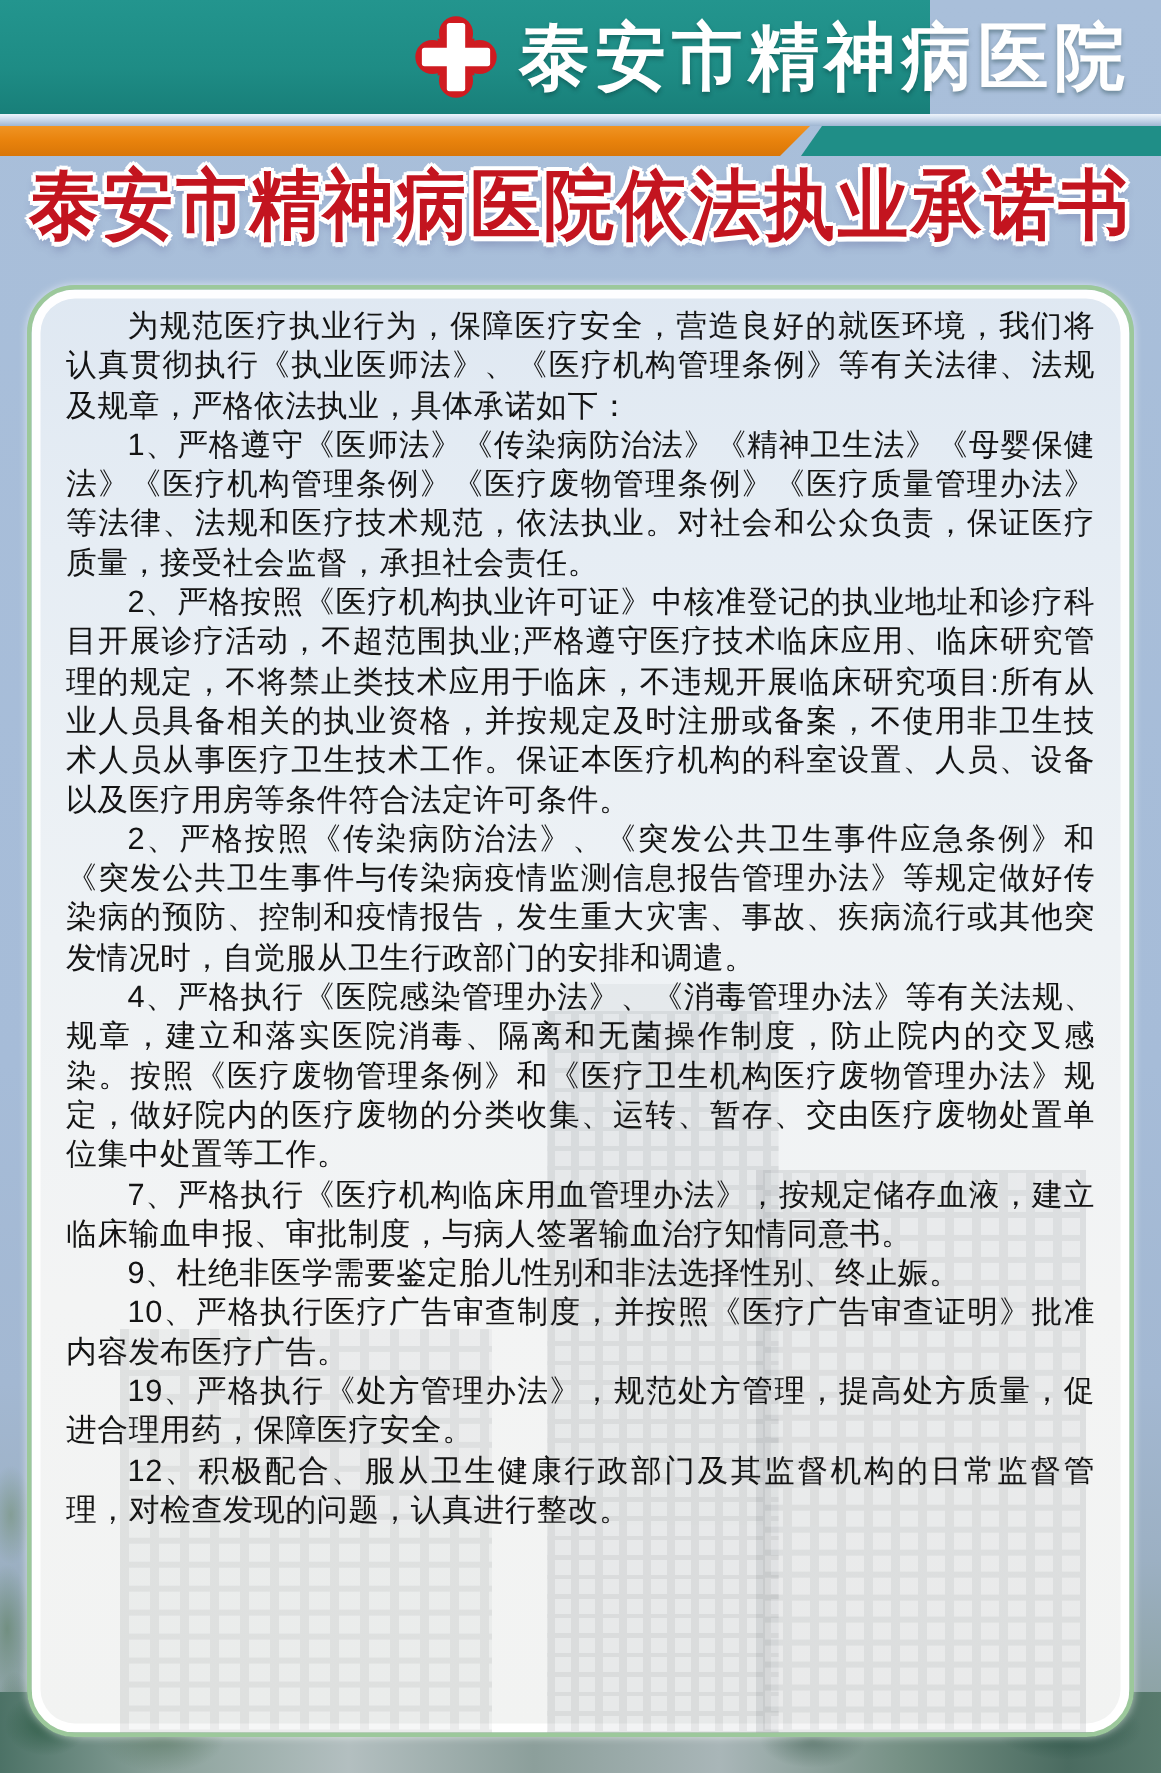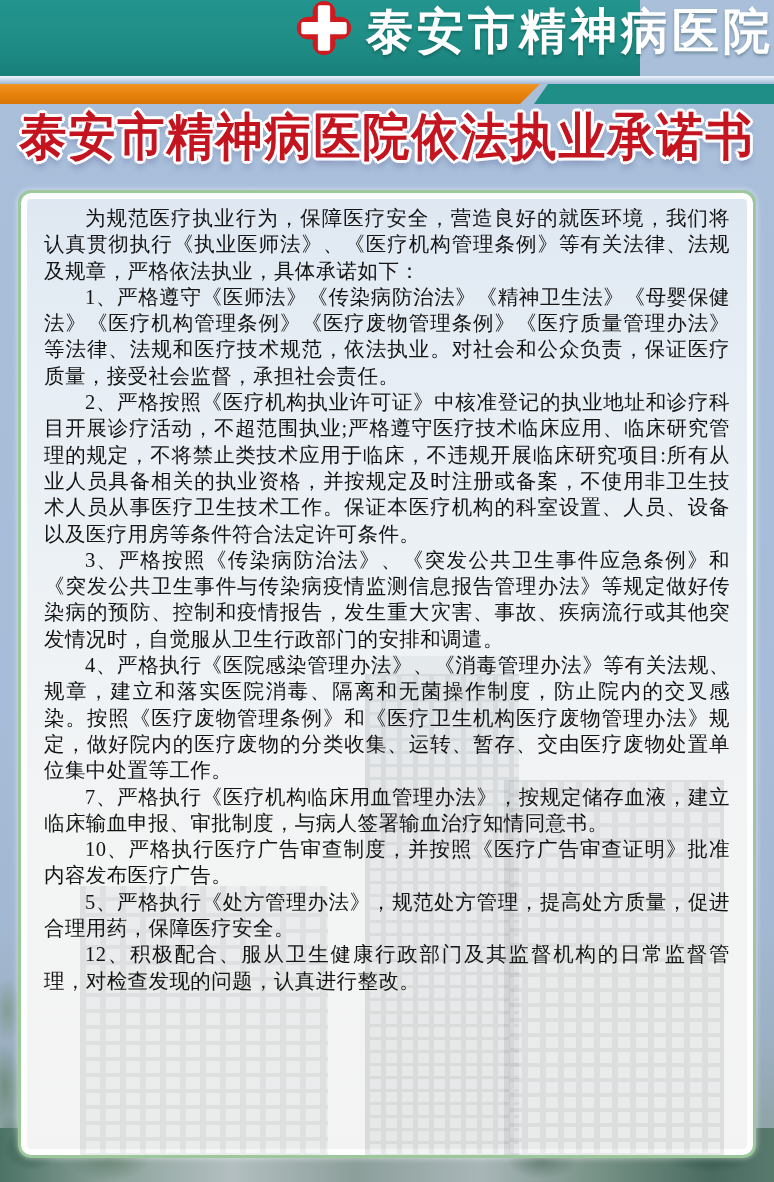--- a/index.html
+++ b/index.html
@@ -5,21 +5,21 @@
   html,body{margin:0;padding:0;}
   body{
     width:774px;height:1182px;position:relative;overflow:hidden;
     font-family:"Liberation Sans","DejaVu Sans",sans-serif;
     background:linear-gradient(180deg,#a9bfda 0%,#a6bcd8 60%,#a3b8d2 78%,#9cb0c3 88%,#8da3a4 96%,#7d948e 100%);
   }
   
   .header-band{
     position:absolute;left:0;top:0;width:620px;height:76px;
     background:linear-gradient(180deg,#23958e 0%,#1e8c85 60%,#187f79 100%);
-    display:flex;align-items:flex-start;z-index:3;padding-left:20px;
+    display:flex;align-items:center;z-index:3;
   }
   .logo{width:56px;height:56px;margin-left:276px;flex:0 0 auto;}
   .hospital-name{
     color:#ffffff;font-weight:900;font-size:47px;letter-spacing:4px;
     margin-left:14px;white-space:nowrap;
     text-shadow:0 2px 3px rgba(0,40,40,.35);
     transform:scaleY(1.04);
   }
   
   .stripe-silver{
@@ -60,25 +60,24 @@
   .tree-left{
     position:absolute;left:0;bottom:20px;width:24px;height:190px;z-index:0;
     background:
       radial-gradient(20px 46px at 30% 20%,rgba(110,140,110,.55),rgba(110,140,110,0) 72%),
       radial-gradient(22px 60px at 20% 60%,rgba(90,125,95,.6),rgba(90,125,95,0) 72%),
       radial-gradient(18px 40px at 40% 90%,rgba(75,110,85,.6),rgba(75,110,85,0) 72%);
   }
   
   .panel{
     position:absolute;left:18px;right:18px;top:190px;bottom:24px;z-index:2;
-    border:3px solid #9cc89b;border-radius:13px;
+    border:3px solid #9cc89b;border-radius:32px;
     box-shadow:inset 0 0 0 6px rgba(255,255,255,.95),0 0 6px rgba(255,255,255,.6);
     background:linear-gradient(180deg,#dfe8f2 0%,#e6edf4 18%,#eef2f5 45%,#f3f4f4 70%,#f2f3f2 100%);
     overflow:hidden;
-    font-family:Liberation Serif, serif;
   }
   .bg-building{position:absolute;z-index:0;opacity:.16;}
   .bg-tower{
     left:47%;top:50%;width:21%;bottom:-2px;
     background:
       repeating-linear-gradient(90deg,#5c6268 0 5px,transparent 5px 16px),
       repeating-linear-gradient(0deg,#5c6268 0 3px,transparent 3px 13px),
       #aeb3b8;
     box-shadow:0 -26px 0 -8px #b7bcc0;
   }
@@ -137,20 +136,21 @@
 
 <div class="panel">
   <div class="bg-building bg-tower"></div>
   <div class="bg-building bg-block-right"></div>
   <div class="bg-building bg-block-left"></div>
   <div class="panel-text">
 
   <p>为规范医疗执业行为，保障医疗安全，营造良好的就医环境，我们将认真贯彻执行《执业医师法》、《医疗机构管理条例》等有关法律、法规及规章，严格依法执业，具体承诺如下：</p>
       <p>1、严格遵守《医师法》《传染病防治法》《精神卫生法》《母婴保健法》《医疗机构管理条例》《医疗废物管理条例》《医疗质量管理办法》等法律、法规和医疗技术规范，依法执业。对社会和公众负责，保证医疗质量，接受社会监督，承担社会责任。</p>
       <p>2、严格按照《医疗机构执业许可证》中核准登记的执业地址和诊疗科目开展诊疗活动，不超范围执业;严格遵守医疗技术临床应用、临床研究管理的规定，不将禁止类技术应用于临床，不违规开展临床研究项目:所有从业人员具备相关的执业资格，并按规定及时注册或备案，不使用非卫生技术人员从事医疗卫生技术工作。保证本医疗机构的科室设置、人员、设备以及医疗用房等条件符合法定许可条件。</p>
-      <p>3、严格按照《传染病防治法》、《突发公共卫生事件应急条例》和《突发公共卫生事件与传染病疫情监测信息报告管理办法》等规定做好传染病的预防、控制和疫情报告，发生重大灾害、事故、疾病流行或其他突发情况时，自觉服从卫生行政部门的安排和调遣。</p>
+      <p>2、严格按照《传染病防治法》、《突发公共卫生事件应急条例》和《突发公共卫生事件与传染病疫情监测信息报告管理办法》等规定做好传染病的预防、控制和疫情报告，发生重大灾害、事故、疾病流行或其他突发情况时，自觉服从卫生行政部门的安排和调遣。</p>
       <p>4、严格执行《医院感染管理办法》、《消毒管理办法》等有关法规、规章，建立和落实医院消毒、隔离和无菌操作制度，防止院内的交叉感染。按照《医疗废物管理条例》和《医疗卫生机构医疗废物管理办法》规定，做好院内的医疗废物的分类收集、运转、暂存、交由医疗废物处置单位集中处置等工作。</p>
       <p>7、严格执行《医疗机构临床用血管理办法》，按规定储存血液，建立临床输血申报、审批制度，与病人签署输血治疗知情同意书。</p>
+      <p>9、杜绝非医学需要鉴定胎儿性别和非法选择性别、终止娠。</p>
       <p>10、严格执行医疗广告审查制度，并按照《医疗广告审查证明》批准内容发布医疗广告。</p>
-      <p>5、严格执行《处方管理办法》，规范处方管理，提高处方质量，促进合理用药，保障医疗安全。</p>
+      <p>19、严格执行《处方管理办法》，规范处方管理，提高处方质量，促进合理用药，保障医疗安全。</p>
       <p>12、积极配合、服从卫生健康行政部门及其监督机构的日常监督管理，对检查发现的问题，认真进行整改。</p>
     </div>
 </div>
 
 </body></html>

